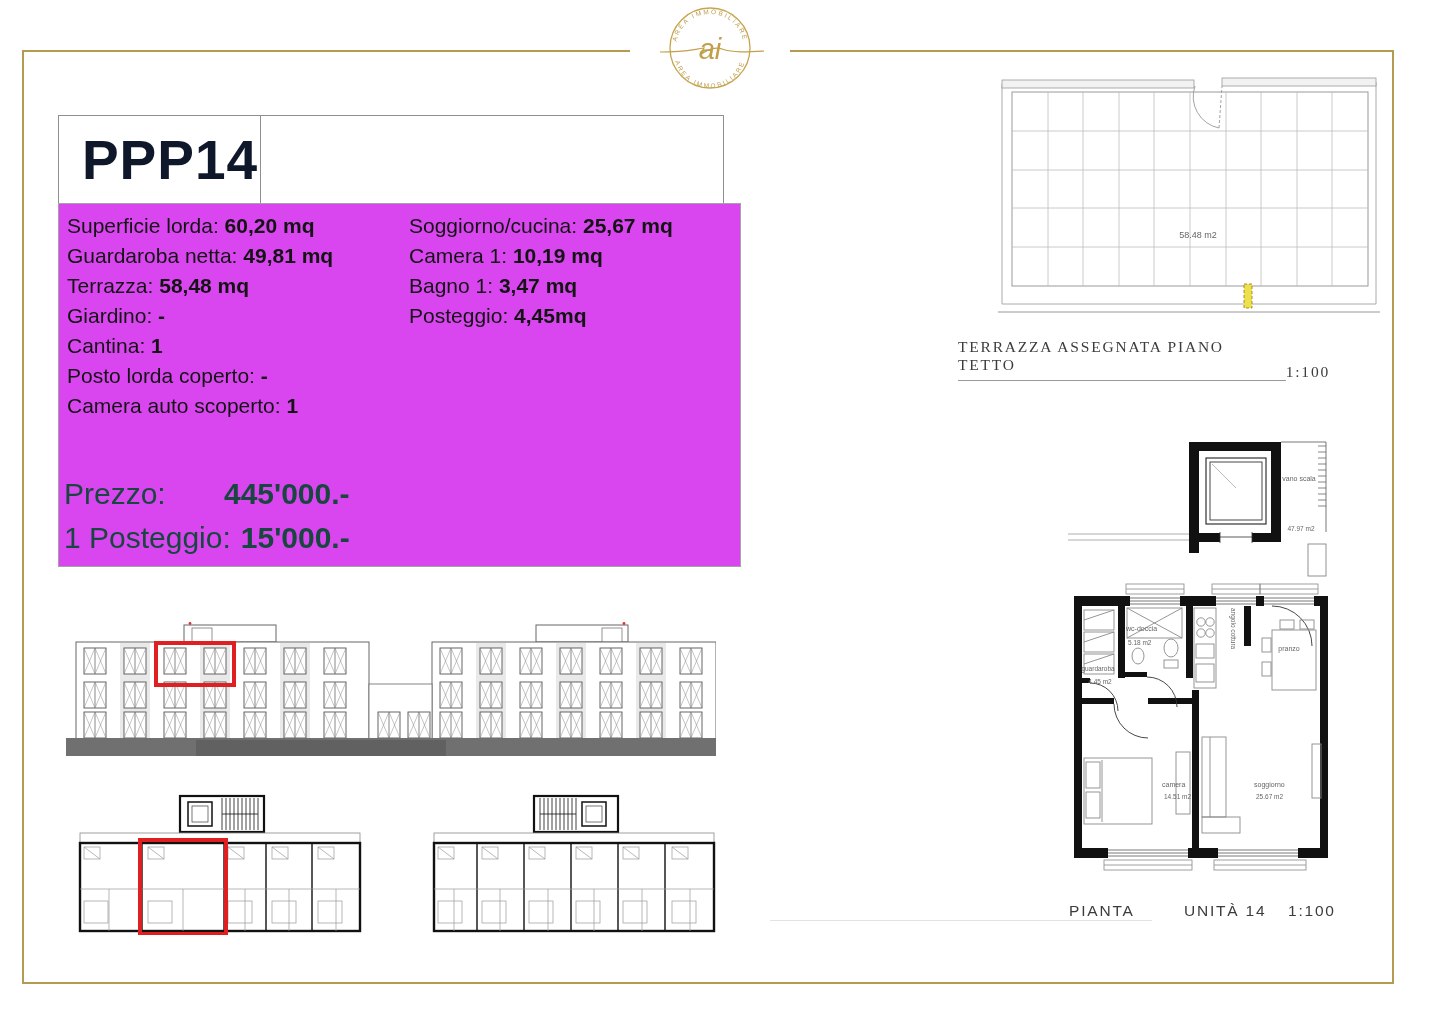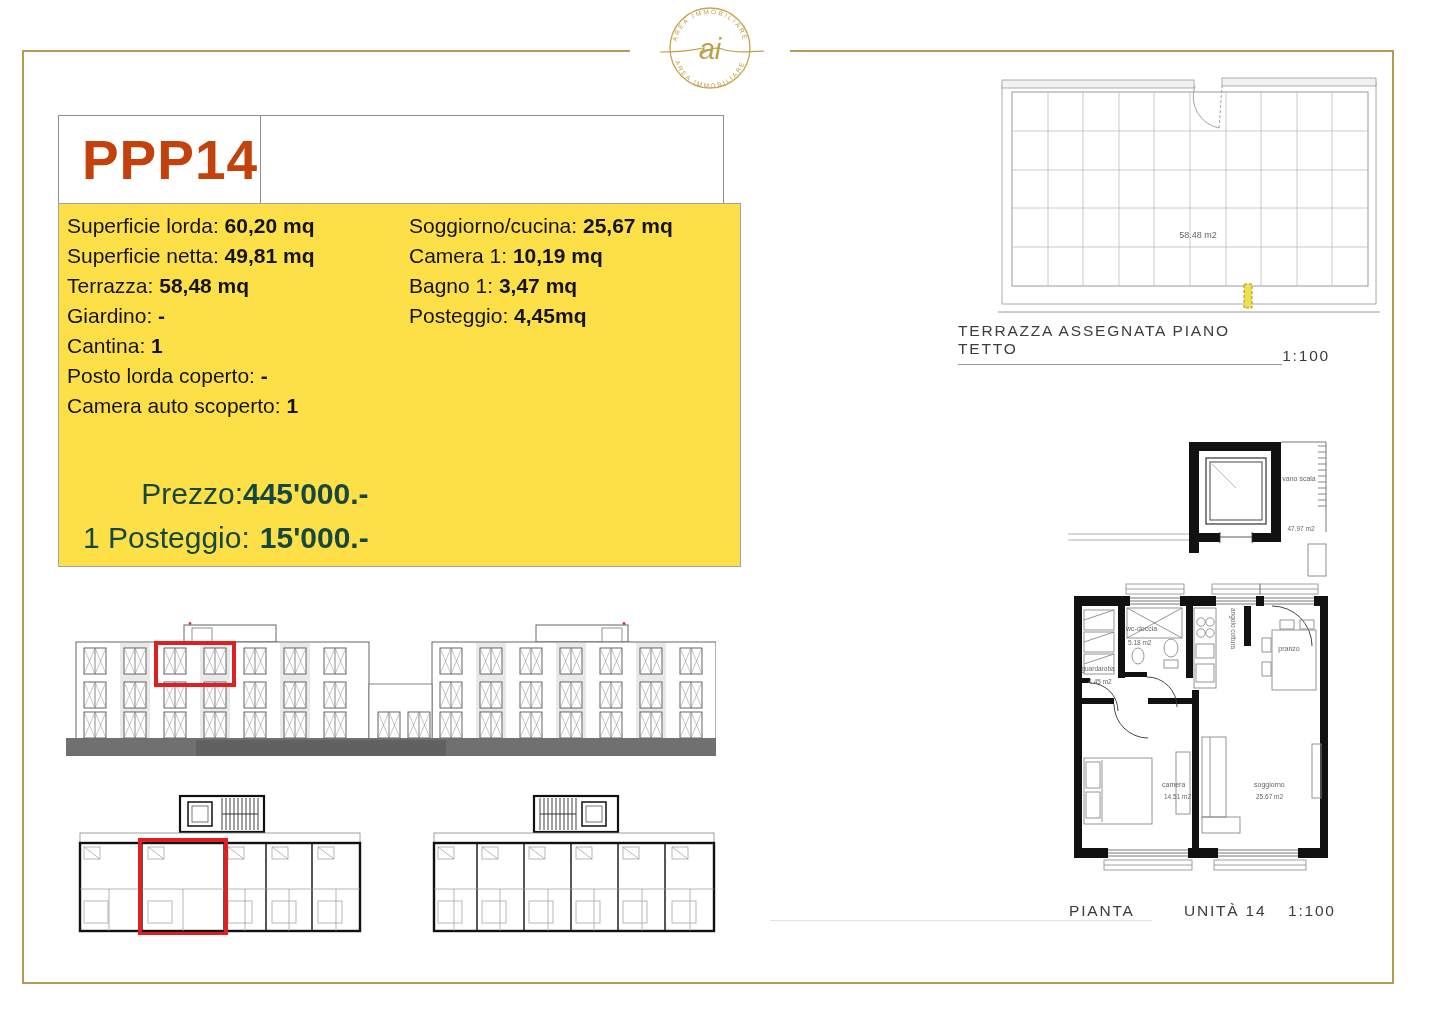--- a/index.html
+++ b/index.html
@@ -6,37 +6,37 @@
   body{width:1440px;height:1018px;position:relative;overflow:hidden;
        font-family:"Liberation Sans",sans-serif;color:#111;}
   .abs{position:absolute;}
   
   .gold-frame{left:22px;top:50px;width:1368px;height:930px;border:2px solid #b49b52;}
   .logo-wrap{left:630px;top:2px;width:160px;height:94px;background:#fff;}
   
   .title-box{left:58px;top:115px;width:664px;height:88px;border:1px solid #8f8f8f;
              border-bottom:none;display:flex;background:#fff;}
   .title-left{width:201px;border-right:1px solid #8f8f8f;display:flex;align-items:center;justify-content:center;}
-  .code{font-size:55px;font-weight:700;color:#c2410c;letter-spacing:1px;margin-left:21px;}
+  .code{font-size:55px;font-weight:700;color:#0f172a;letter-spacing:1px;margin-left:21px;}
   .title-right{flex:1;padding:9px 0 0 14px;font-style:italic;font-size:26px;line-height:34px;color:#15211f;}
   
-  .details-box{left:58px;top:203px;width:681px;height:362px;border:1px solid #a3a3a3;background:#fde047;}
+  .details-box{left:58px;top:203px;width:681px;height:362px;border:1px solid #a3a3a3;background:#d946ef;}
   .col{position:absolute;top:7px;}
   .col1{left:8px;}
   .col2{left:350px;}
   .drow{font-size:21px;line-height:30px;white-space:nowrap;color:#141414;}
   .drow b{font-weight:700;}
-  .price-block{position:absolute;left:24px;top:268px;color:#17473f;text-align:right;}
+  .price-block{position:absolute;left:5px;top:268px;color:#17473f;}
   .prow{display:flex;font-size:30px;line-height:44px;white-space:nowrap;}
   .prow .plab1{width:160px;}
   .prow .plab2{margin-right:10px;}
   .prow b{font-weight:700;}
   
   .cap{font-size:15.5px;letter-spacing:1.8px;color:#3c3c3c;}
-  .terrace-cap{left:958px;top:322px;width:372px;display:flex;justify-content:space-between;align-items:flex-end;}
+  .terrace-cap{left:958px;top:338px;width:372px;display:flex;justify-content:space-between;align-items:flex-end;font-family:Liberation Serif, serif;}
   .terrace-cap .t{padding-bottom:6px;border-bottom:1px solid #9a9a9a;}
   .faint-line{left:770px;top:920px;width:382px;height:1px;background:#e3e3e3;}
   svg text{font-family:"Liberation Sans",sans-serif;}
 </style>
 </head>
 <body>
 
 <div class="abs gold-frame"></div>
 
 <div class="abs logo-wrap">
@@ -60,21 +60,21 @@
 
 <div class="abs title-box">
   <div class="title-left">
     <span class="code">PPP14</span>
   </div>
 </div>
 
 <div class="abs details-box">
   <div class="col col1">
     <div class="drow"><span>Superficie lorda:</span> <b>60,20 mq</b></div>
-    <div class="drow"><span>Superficie netta:</span> <b>49,81 mq</b></div>
+    <div class="drow"><span>Guardaroba netta:</span> <b>49,81 mq</b></div>
     <div class="drow"><span>Terrazza:</span> <b>58,48 mq</b></div>
     <div class="drow"><span>Giardino:</span> <b>-</b></div>
     <div class="drow"><span>Cantina:</span> <b>1</b></div>
     <div class="drow"><span>Posto lorda coperto:</span> <b>-</b></div>
     <div class="drow"><span>Camera auto scoperto:</span> <b>1</b></div>
   </div>
   <div class="col col2">
     <div class="drow"><span>Soggiorno/cucina:</span> <b>25,67 mq</b></div>
     <div class="drow"><span>Camera 1:</span> <b>10,19 mq</b></div>
     <div class="drow"><span>Bagno 1:</span> <b>3,47 mq</b></div>

